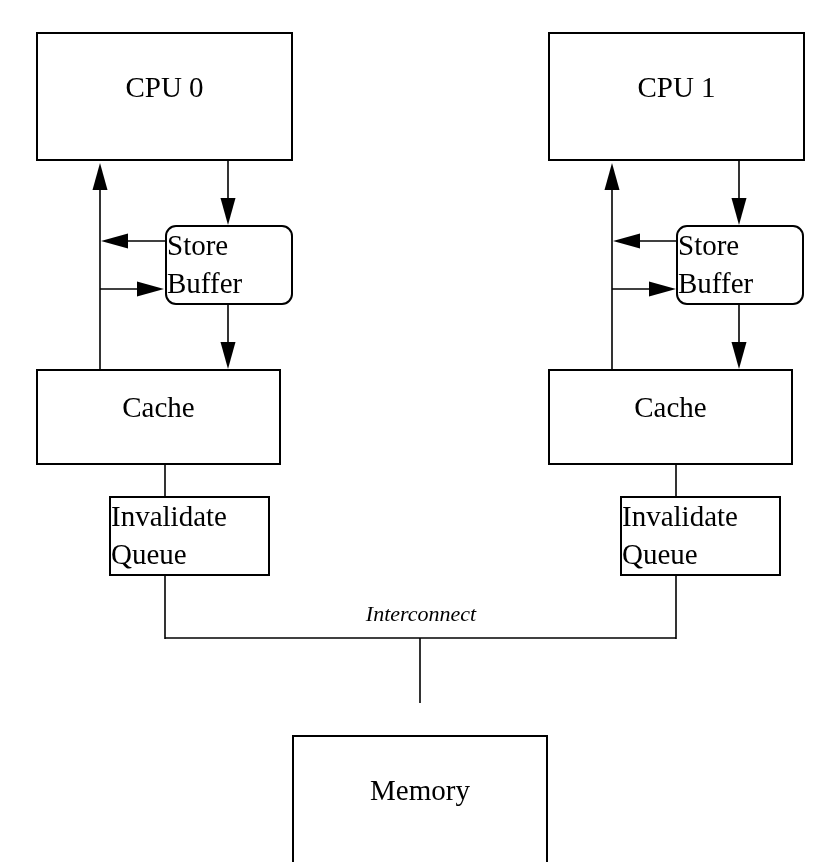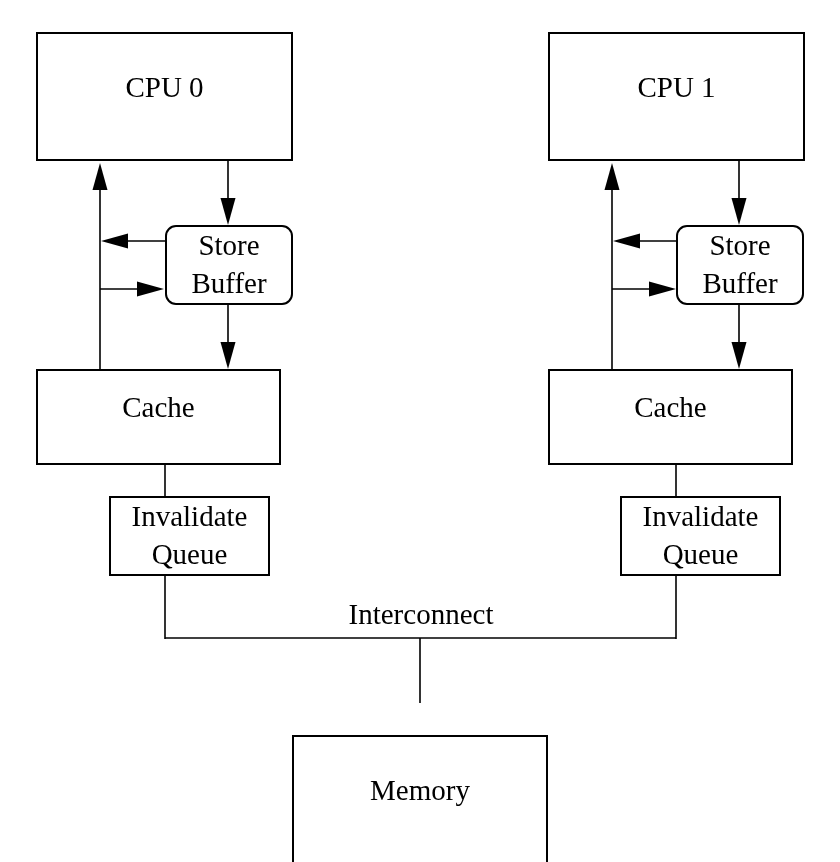--- a/index.html
+++ b/index.html
@@ -23,21 +23,21 @@
     height: 862px;
   }
   .node {
     position: absolute;
     box-sizing: border-box;
     border: 2px solid #000000;
     background: #ffffff;
     display: flex;
     align-items: center;
     justify-content: center;
-    text-align: center;
+    text-align: left;
     font-size: 29px;
     line-height: 1.3;
   }
   
   .node.big { padding-bottom: 18px; }
 
   .node.cpu    { left: 36px;  top: 32px;  width: 257px; height: 129px; }
   .node.cpu-r  { left: 548px; }
   .node.sb     { left: 165px; top: 225px; width: 128px; height: 80px; border-radius: 11px; }
   .node.sb-r   { left: 676px; }
@@ -47,22 +47,23 @@
   .node.iq-r   { left: 596px; }
   .node.mem    { left: 292px; top: 703px; width: 256px; height: 129px; margin-top: 32px; }
 
   .bus-label {
     position: absolute;
     left: 321px;
     top: 598px;
     width: 200px;
     height: 32px;
     text-align: center;
-    font-size: 29px;
+    font-size: 22px;
     line-height: 32px;
+    font-style: italic;
   }
   svg line    { stroke: #000000; stroke-width: 1.6px; }
   svg polygon { fill: #000000; stroke: none; }
 </style>
 </head>
 <body>
 
 <div class="canvas">
 
   <svg class="wires" viewBox="0 0 840 862" xmlns="http://www.w3.org/2000/svg">

